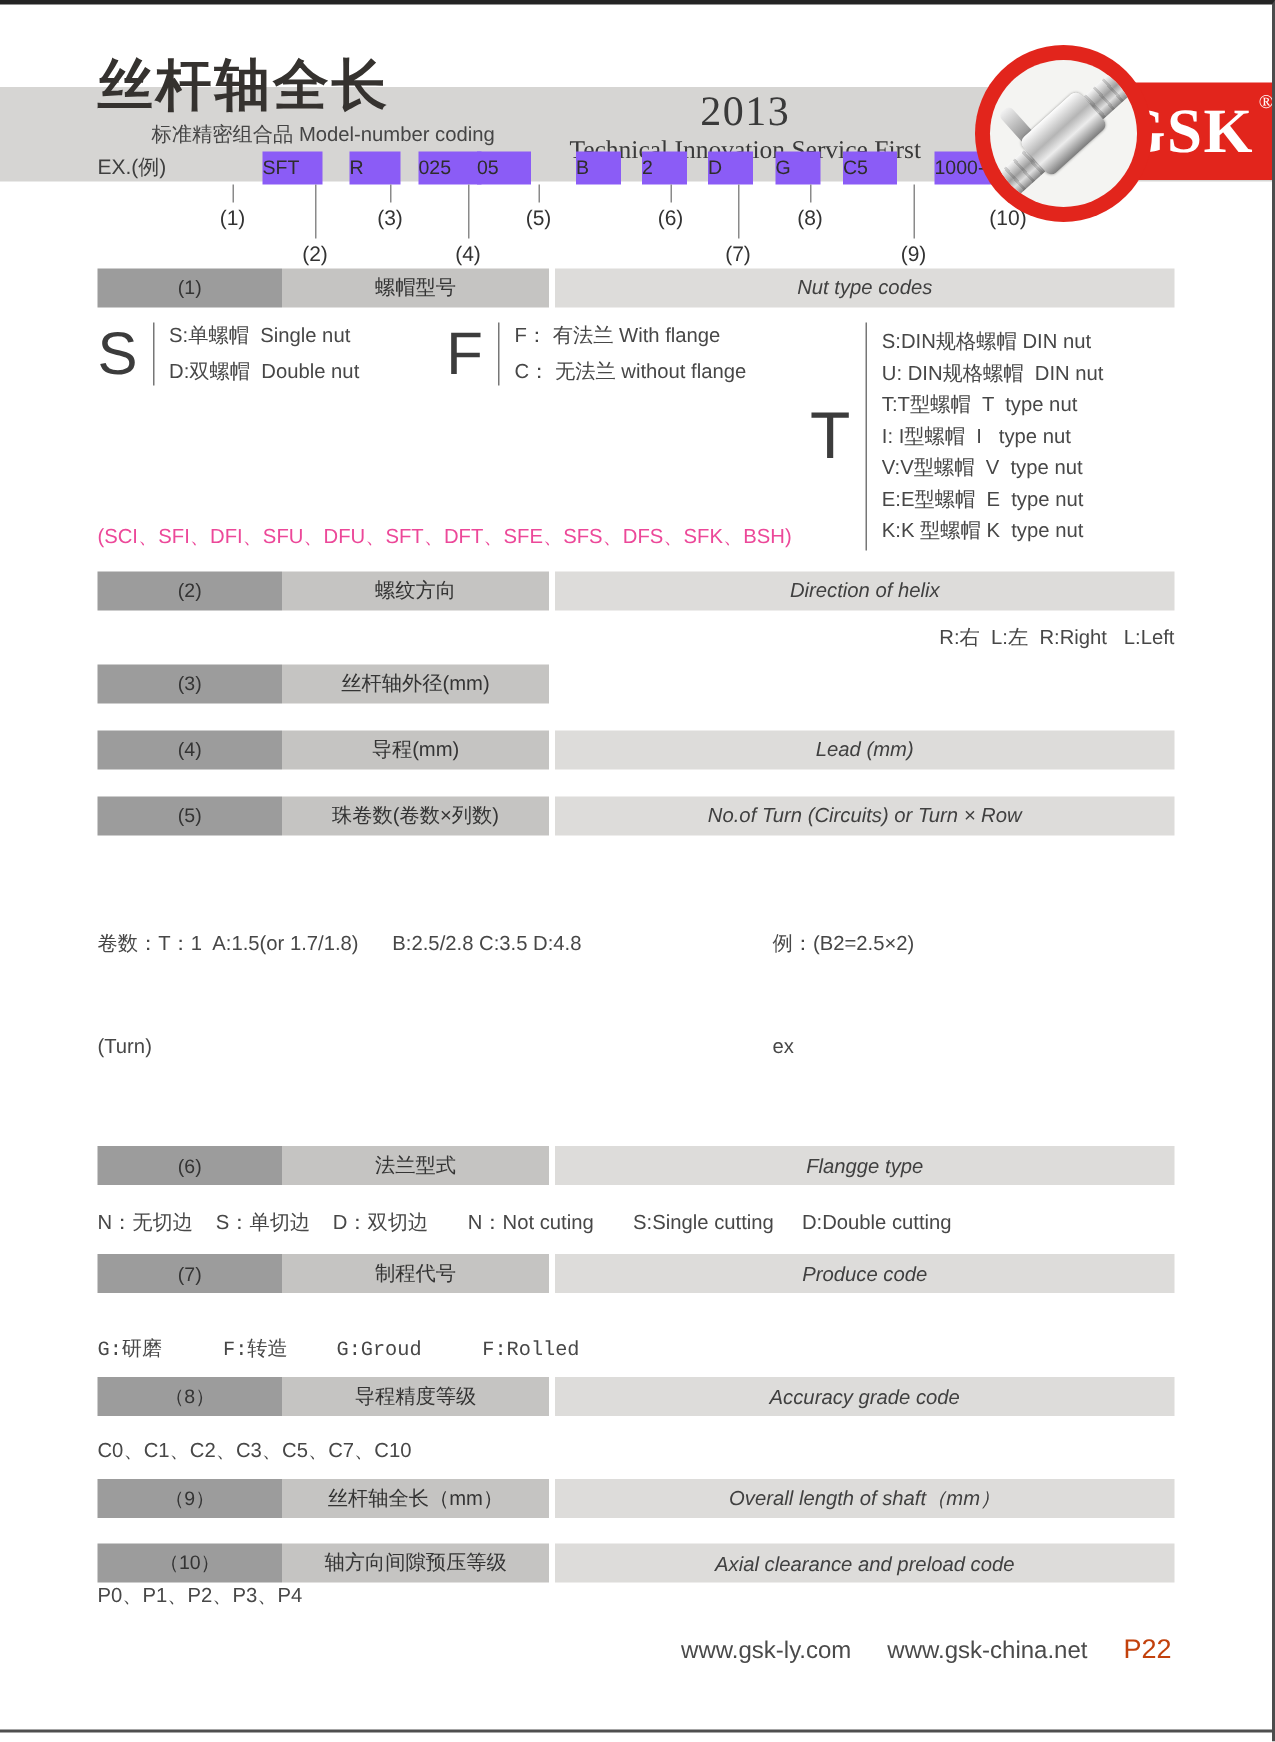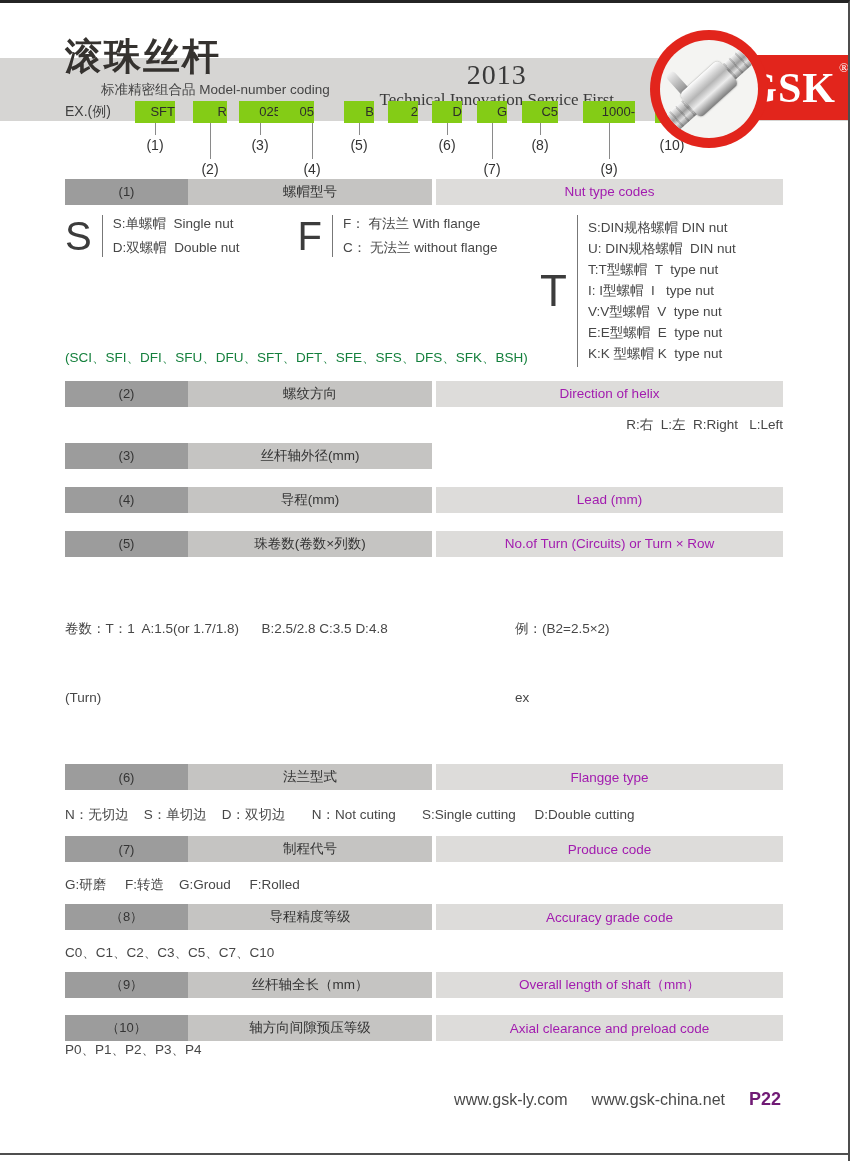--- a/index.html
+++ b/index.html
@@ -36,59 +36,59 @@
   .screw-flange{position:absolute;left:18px;top:28px;width:10px;height:42px;border-radius:4px;
     transform:rotate(-42deg);transform-origin:50% 50%;
     background:linear-gradient(180deg,#f2f2f2,#9a9a9a 50%,#d2d2d2 75%,#777);}
   
   .content{position:relative;padding:0 65px;}
   .doc-title{margin:33px 0 0 0;font-size:37px;font-weight:700;color:#35322f;line-height:1.15;letter-spacing:2px;}
   .doc-subtitle{margin-top:2px;font-size:13.5px;color:#454545;margin-left:36px;}
   
   .example{position:relative;margin-top:2px;height:76px;}
   .ex-label{position:absolute;left:0;top:2px;font-size:14px;color:#3f3f3f;}
-  .ex-box{position:absolute;top:0;height:22px;line-height:22px;text-align:right;
-    background:#84cc16;color:#2e2d2b;font-size:13px;}
+  .ex-box{position:absolute;top:0;height:22px;line-height:22px;text-align:left;
+    background:#8b5cf6;color:#2e2d2b;font-size:13px;margin-left:40px;}
   .ex-line{position:absolute;width:1px;background:#8a8a8a;}
   .ex-num{position:absolute;width:44px;text-align:center;font-size:14px;color:#333;}
   
   .sec-head{display:flex;height:26px;}
   .sec-num{width:123px;background:#9c9c9c;color:#343434;font-size:13px;
     display:flex;align-items:center;justify-content:center;}
-  .sec-cn{width:244px;background:#c5c4c2;color:#343434;font-size:13.5px;
+  .sec-cn{width:178px;background:#c5c4c2;color:#343434;font-size:13.5px;
     display:flex;align-items:center;justify-content:center;}
   .sec-gap{width:4px;background:#ffffff;}
-  .sec-en{flex:1;background:#dddcda;color:#a21caf;font-size:13.5px;
-    display:flex;align-items:center;justify-content:center;}
+  .sec-en{flex:1;background:#dddcda;color:#404040;font-size:13.5px;
+    display:flex;align-items:center;justify-content:center;font-style:italic;}
   .note{white-space:pre-wrap;font-size:13.5px;color:#474747;}
   
   .nut-body{display:flex;margin-top:10px;height:152px;}
   .nut-left{width:475px;display:flex;flex-direction:column;justify-content:space-between;}
   .nut-left-top{display:flex;gap:58px;}
   .letter-group{display:flex;align-items:center;}
   .big-letter{font-size:40px;font-weight:300;color:#3c3c3c;line-height:1;}
   .letter-bar{width:1px;background:#777;align-self:stretch;margin:0 10px;}
   .letter-lines{display:flex;flex-direction:column;justify-content:center;gap:6px;font-size:13.5px;white-space:pre;}
   .t-group{display:flex;align-items:center;}
   .t-lines{display:flex;flex-direction:column;gap:3px;font-size:13.5px;white-space:pre;}
-  .series-note{font-size:13.5px;color:#15803d;white-space:pre;}
+  .series-note{font-size:13.5px;color:#ec4899;white-space:pre;}
   
   .s5-note{display:flex;margin-top:16px;}
   .s5-col-left{width:450px;}
   .s5-note div{line-height:1.7;}
   
   .footer{position:absolute;top:1086px;left:0;right:67px;display:flex;justify-content:flex-end;
     align-items:baseline;gap:24px;font-size:16px;color:#4a4a4a;}
-  .footer-page{color:#701a75;font-size:18px;font-weight:bold;}
+  .footer-page{color:#c2410c;font-size:18px;}
   .bottom-rule{position:absolute;left:0;right:0;top:1150px;height:2px;background:#4f4f4f;}
   
   .mt-s1{margin-top:2px;} .mt-s2{margin-top:14px;} .mt-note2{margin-top:9px;text-align:right;}
   .mt-s3{margin-top:9px;} .mt-s4{margin-top:18px;} .mt-s5{margin-top:18px;}
   .mt-s6{margin-top:8px;} .mt-note6{margin-top:16px;} .mt-s7{margin-top:12px;}
-  .mt-note7{margin-top:14px;} .mt-s8{margin-top:10px;} .mt-note8{margin-top:14px;}
+  .mt-note7{margin-top:28px;font-family:Liberation Mono, monospace;} .mt-s8{margin-top:10px;} .mt-note8{margin-top:14px;}
   .mt-s9{margin-top:10px;} .mt-s10{margin-top:17px;} .mt-note10{}
 </style>
 </head>
 <body>
 
 <div class="page">
 
   <div class="header-band"></div>
   <div class="header-meta">
     <div class="header-year">2013</div>
@@ -103,21 +103,21 @@
   <div class="logo-ring">
     <div class="logo-ring-inner">
       <div class="screw-rod"></div>
       <div class="screw-flange"></div>
       <div class="screw-nut"></div>
     </div>
   </div>
 
   <div class="content">
 
-    <h1 class="doc-title">滚珠丝杆</h1>
+    <h1 class="doc-title">丝杆轴全长</h1>
     <div class="doc-subtitle">标准精密组合品 Model-number coding</div>
 
     <div class="example">
       <span class="ex-label">EX.(例)</span>
 
       <div class="ex-box" style="left:70px;width:40px;">SFT</div>
       <div class="ex-box" style="left:128px;width:34px;">R</div>
       <div class="ex-box" style="left:174px;width:42px;">025</div>
       <div class="ex-box" style="left:213px;width:36px;">05</div>
       <div class="ex-box" style="left:279px;width:30px;">B</div>

